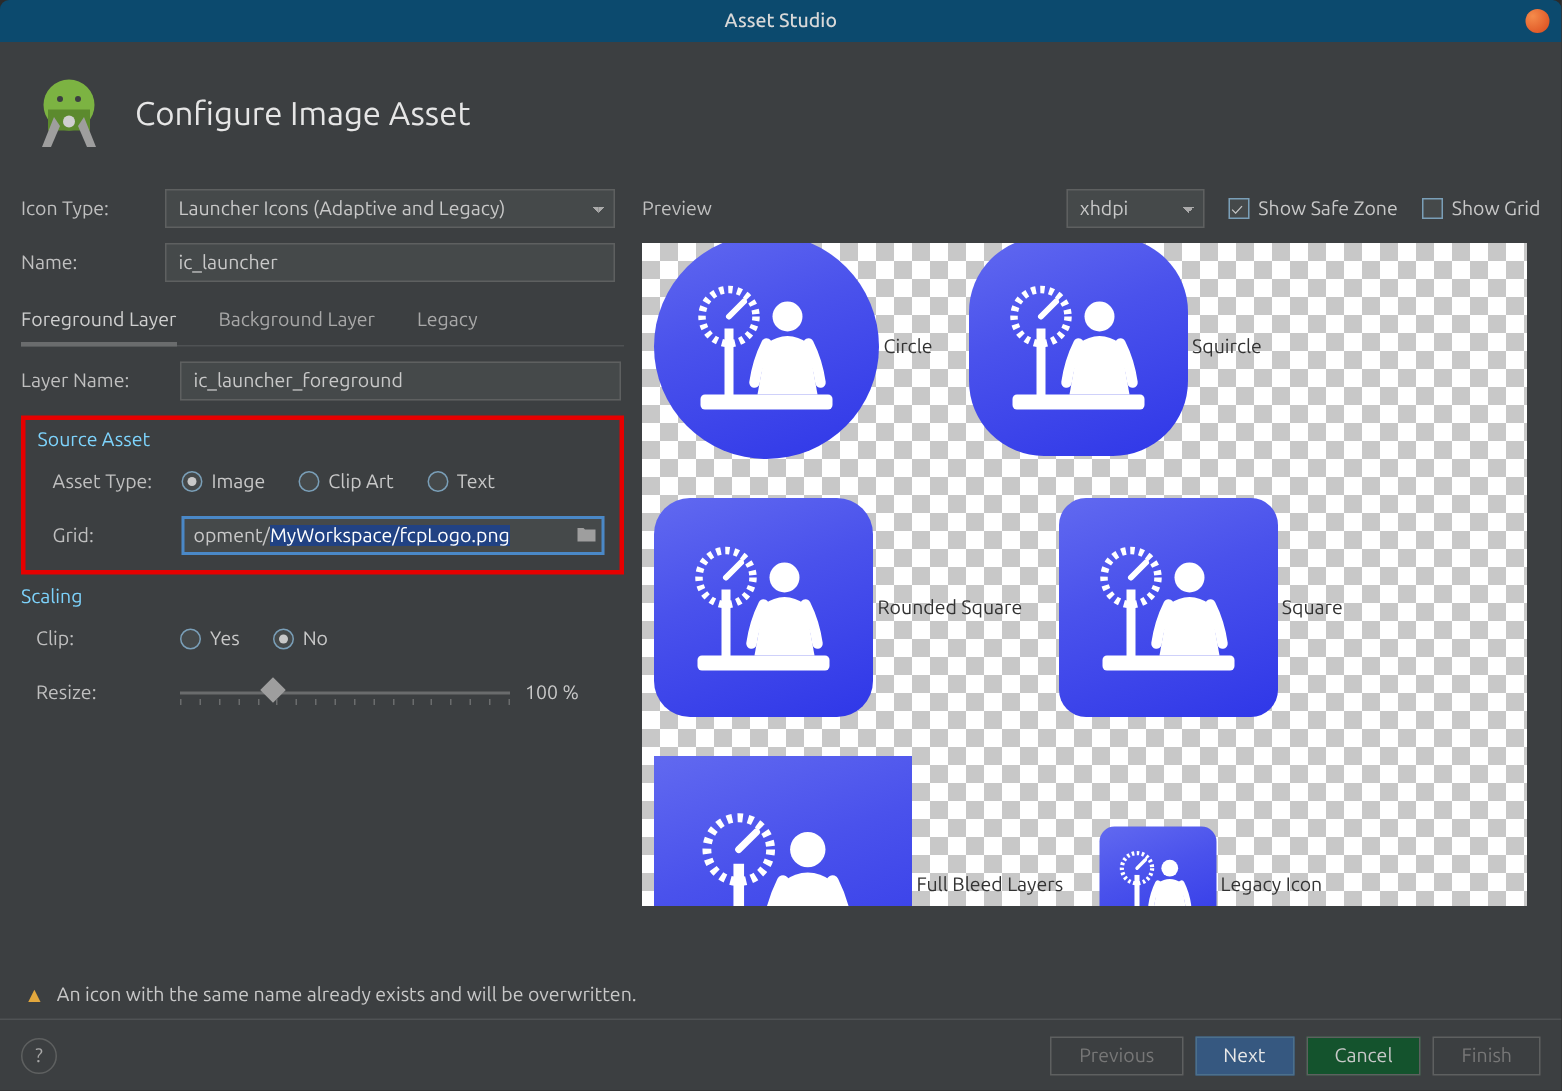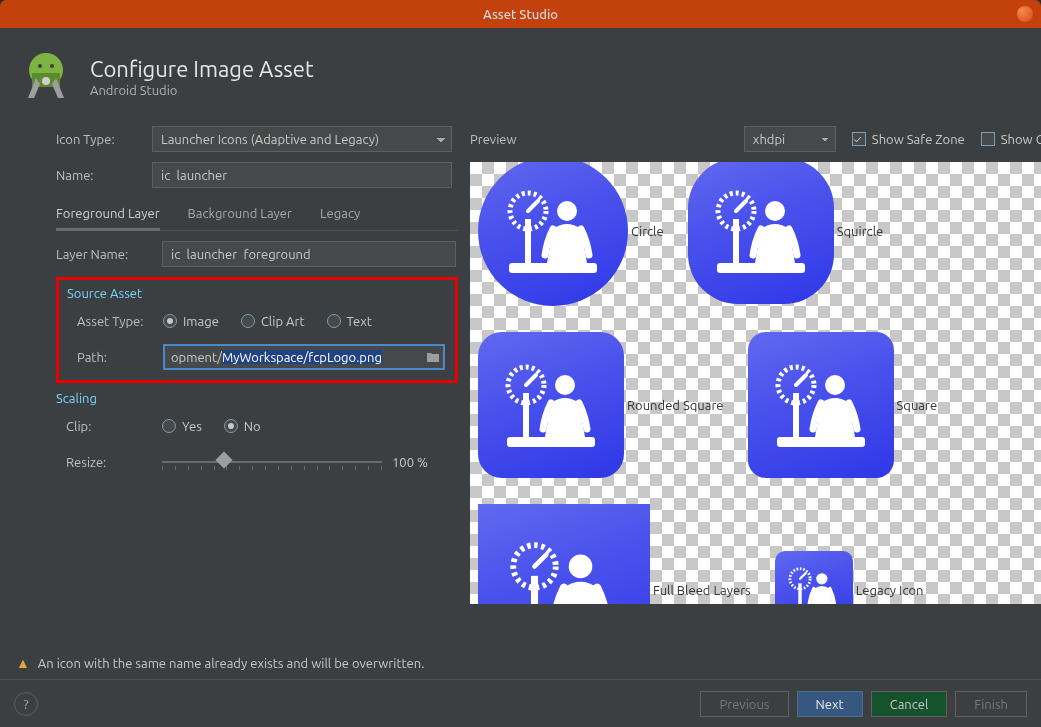--- a/index.html
+++ b/index.html
@@ -1,29 +1,29 @@
 <!DOCTYPE html>
 <html><head>
 <meta charset="utf-8">
 <style>
 * { box-sizing: border-box; margin: 0; padding: 0; font-family: Ubuntu, "Segoe UI", Arial, sans-serif; }
 body { background: #2b2b2b; width: 1041px; height: 727px; overflow: hidden; }
 
-.titlebar { height: 28px; background: #c2410c; display: flex; align-items: center; justify-content: center; position: relative; border-top-left-radius: 6px; border-top-right-radius: 6px; }
+.titlebar { height: 28px; background: #0c4a6e; display: flex; align-items: center; justify-content: center; position: relative; border-top-left-radius: 6px; border-top-right-radius: 6px; }
 .titlebar-title { color: #d8d8d8; font-size: 13px; font-weight: 500; }
 .close-btn { position: absolute; right: 8px; top: 6px; width: 16px; height: 16px; border-radius: 50%; background: radial-gradient(circle at 30% 30%, #f58b4b, #d9481b); }
 
 .dialog { background: #3c3f41; height: calc(727px - 28px); position: relative; }
 
 .header { display: flex; align-items: center; padding: 20px 18px 22px 18px; gap: 16px; }
 .as-logo { width: 56px; height: 56px; }
 .header-text h1 { color: #e6e6e6; font-size: 22px; font-weight: 400; margin-bottom: 2px; }
 .header-text h2 { color: #b0b0b0; font-size: 13px; font-weight: 400; }
 
-.main { display: flex; padding: 0 14px; gap: 12px; margin-left: 42px; }
+.main { display: flex; padding: 0 14px; gap: 12px; }
 .left-col { width: 402px; flex-shrink: 0; }
 .right-col { flex: 1; }
 
 .row { display: flex; align-items: center; margin-bottom: 10px; min-height: 26px; }
 .label { color: #bfbfbf; font-size: 13px; width: 96px; }
 .label-wide { color: #bfbfbf; font-size: 13px; width: 106px; padding-left: 10px; }
 
 select, .text-input {
   background: #45494a; border: 1px solid #5e6060; color: #c8c8c8;
   font-size: 13px; height: 26px; padding: 0 8px; border-radius: 0;
@@ -129,21 +129,20 @@
       <circle cx="28" cy="22" r="17" fill="#7cb342"></circle>
       <circle cx="22" cy="18" r="2" fill="#3c3f41"></circle>
       <circle cx="34" cy="18" r="2" fill="#3c3f41"></circle>
       <rect x="14" y="25" width="28" height="14" fill="#5c8a2e"></rect>
       <path d="M 18 30 L 10 50 L 16 50 L 22 36 Z" fill="#9e9e9e"></path>
       <path d="M 38 30 L 46 50 L 40 50 L 34 36 Z" fill="#9e9e9e"></path>
       <circle cx="28" cy="33" r="4" fill="#cfcfcf"></circle>
     </svg>
     <div class="header-text">
       <h1>Configure Image Asset</h1>
-      <h2>Android Studio</h2>
     </div>
   </div>
 
   <div class="main">
 
     <div class="left-col">
       <div class="row">
         <span class="label">Icon Type:</span>
         <select style="width:300px">
           <option>Launcher Icons (Adaptive and Legacy)</option>
@@ -178,21 +177,21 @@
                 <input type="radio" name="at" style="">
                 <span>Clip Art</span>
               </label>
             <label class="radio">
                 <input type="radio" name="at" style="">
                 <span>Text</span>
               </label>
           </div>
         </div>
         <div class="row" style="margin-bottom:0">
-          <span class="label-wide" style="width:96px">Path:</span>
+          <span class="label-wide" style="width:96px">Grid:</span>
           <div class="path-input-wrap">
             <div class="path-text"><bdo dir="ltr"><span>opment/</span><span class="sel">MyWorkspace/fcpLogo.png</span></bdo></div>
             <span class="folder-icon">
               <svg width="14" height="12" viewBox="0 0 14 12">
                   <path d="M1 2h4l1 1h7v8H1z" fill="#9e9e9e"></path>
                 </svg>
             </span>
           </div>
         </div>
       </div>

